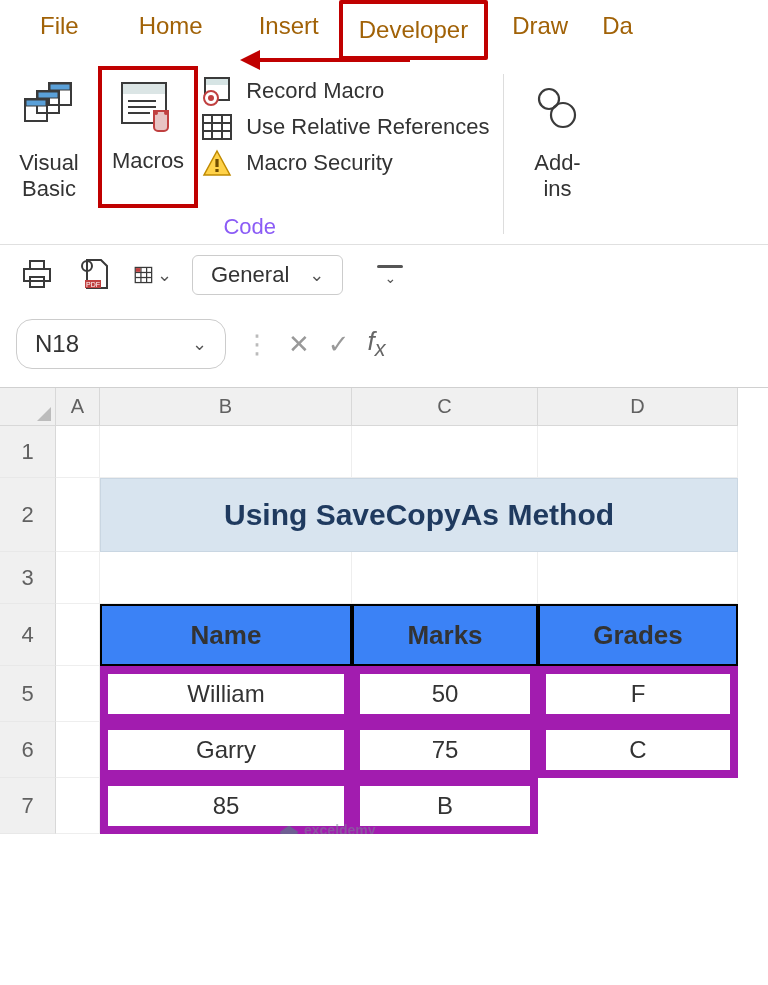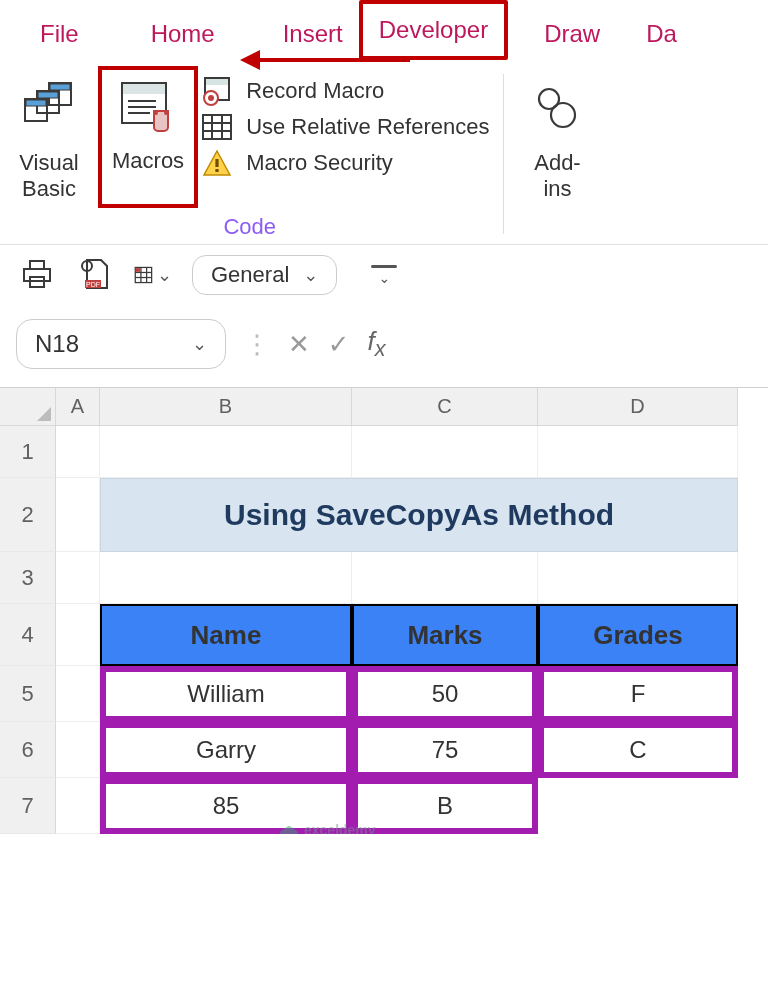--- a/index.html
+++ b/index.html
@@ -6,32 +6,31 @@
   body {
     font-family: "Segoe UI", Arial, sans-serif;
     background: #ffffff;
     width: 768px;
     overflow: hidden;
     color: #333;
   }
   
   .tabs {
     display: flex;
-    align-items: flex-end;
+    align-items: flex-start;
     height: 60px;
     font-size: 24px;
-    color: #be185d;
-    gap: 12px;
+    color: #a16207;
   }
   .tab {
     padding: 12px 18px;
   }
   .tab.file { padding-left: 40px; padding-right: 30px; }
   .tab.home { padding-left: 30px; padding-right: 30px; }
-  .tab.insert { padding-left: 26px; padding-right: 4px; }
+  .tab.insert { padding-left: 26px; padding-right: 20px; }
   .tab.developer { padding-left: 16px; padding-right: 16px; }
   .tab.draw { padding-left: 24px; padding-right: 24px; }
   .tab.data { padding-left: 10px; }
   .highlight {
     border: 4px solid #c00000;
     border-radius: 2px;
     position: relative;
     z-index: 3;
   }
   .arrow {
@@ -116,25 +115,25 @@
   .qat {
     display: flex;
     align-items: center;
     gap: 20px;
     padding: 10px 18px 20px 18px;
     font-size: 22px;
   }
   .qat .icon-sm { width: 38px; height: 38px; display:flex; align-items:center; justify-content:center; }
   .numfmt {
     border: 1px solid #ccc;
-    border-radius: 14px;
+    border-radius: 6px;
     padding: 6px 18px;
     display: flex;
     align-items: center;
-    gap: 14px;
+    gap: 20px;
     font-size: 22px;
   }
   .chev { font-size: 18px; color: #555; }
   .dash-btn {
     display:flex; flex-direction:column; align-items:center; gap:2px;
     color:#555;
     margin-left: 14px;
   }
   .dash-btn .bar { width:26px; height:3px; background:#555; border-radius:2px; }
   .dash-btn .chv { font-size:14px; }
@@ -214,21 +213,21 @@
     font-size: 30px;
     display:flex; align-items:center; justify-content:center;
   }
   .thead {
     background:#3b82f6;
     border:2px solid #000;
     font-weight:bold;
     font-size: 26px;
   }
   .tcell {
-    border:6px solid #a21caf;
+    border:8px solid #a21caf;
     font-size: 24px;
     background:#fff;
   }
   .watermark {
     position:absolute;
     top: 434px;
     left: 280px;
     font-size: 14px;
     color: rgba(120,140,150,0.5);
     display:flex; align-items:center; gap:6px;

